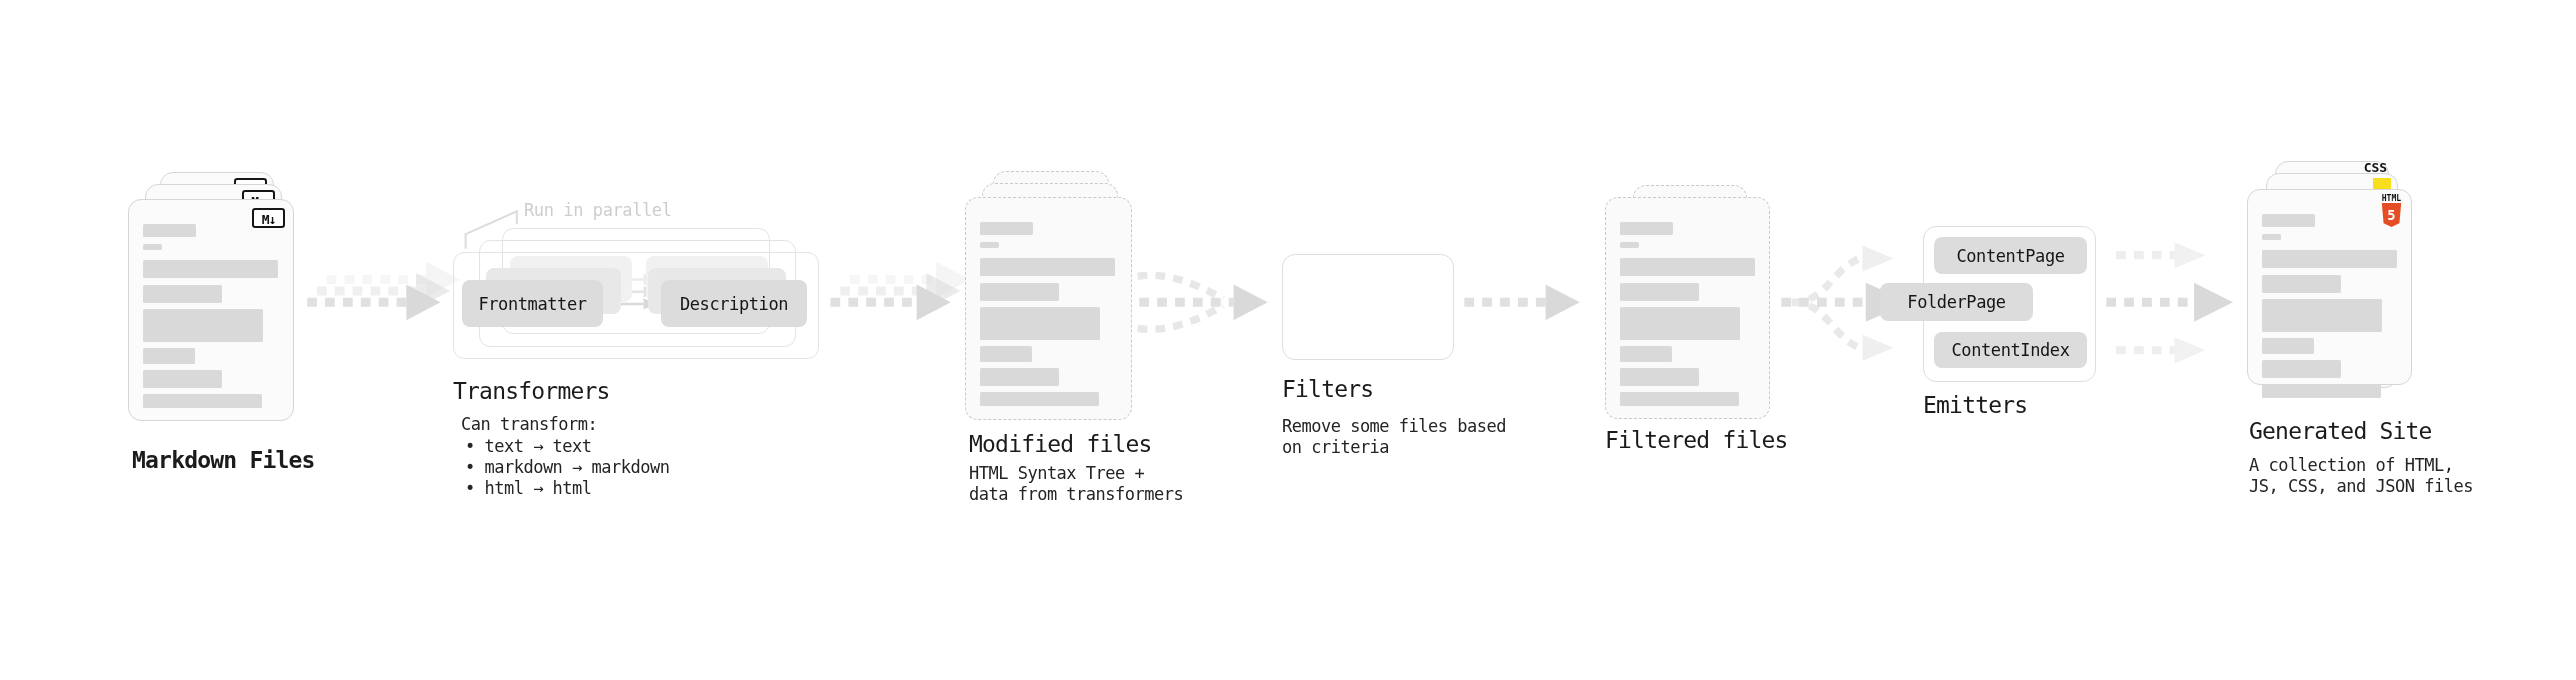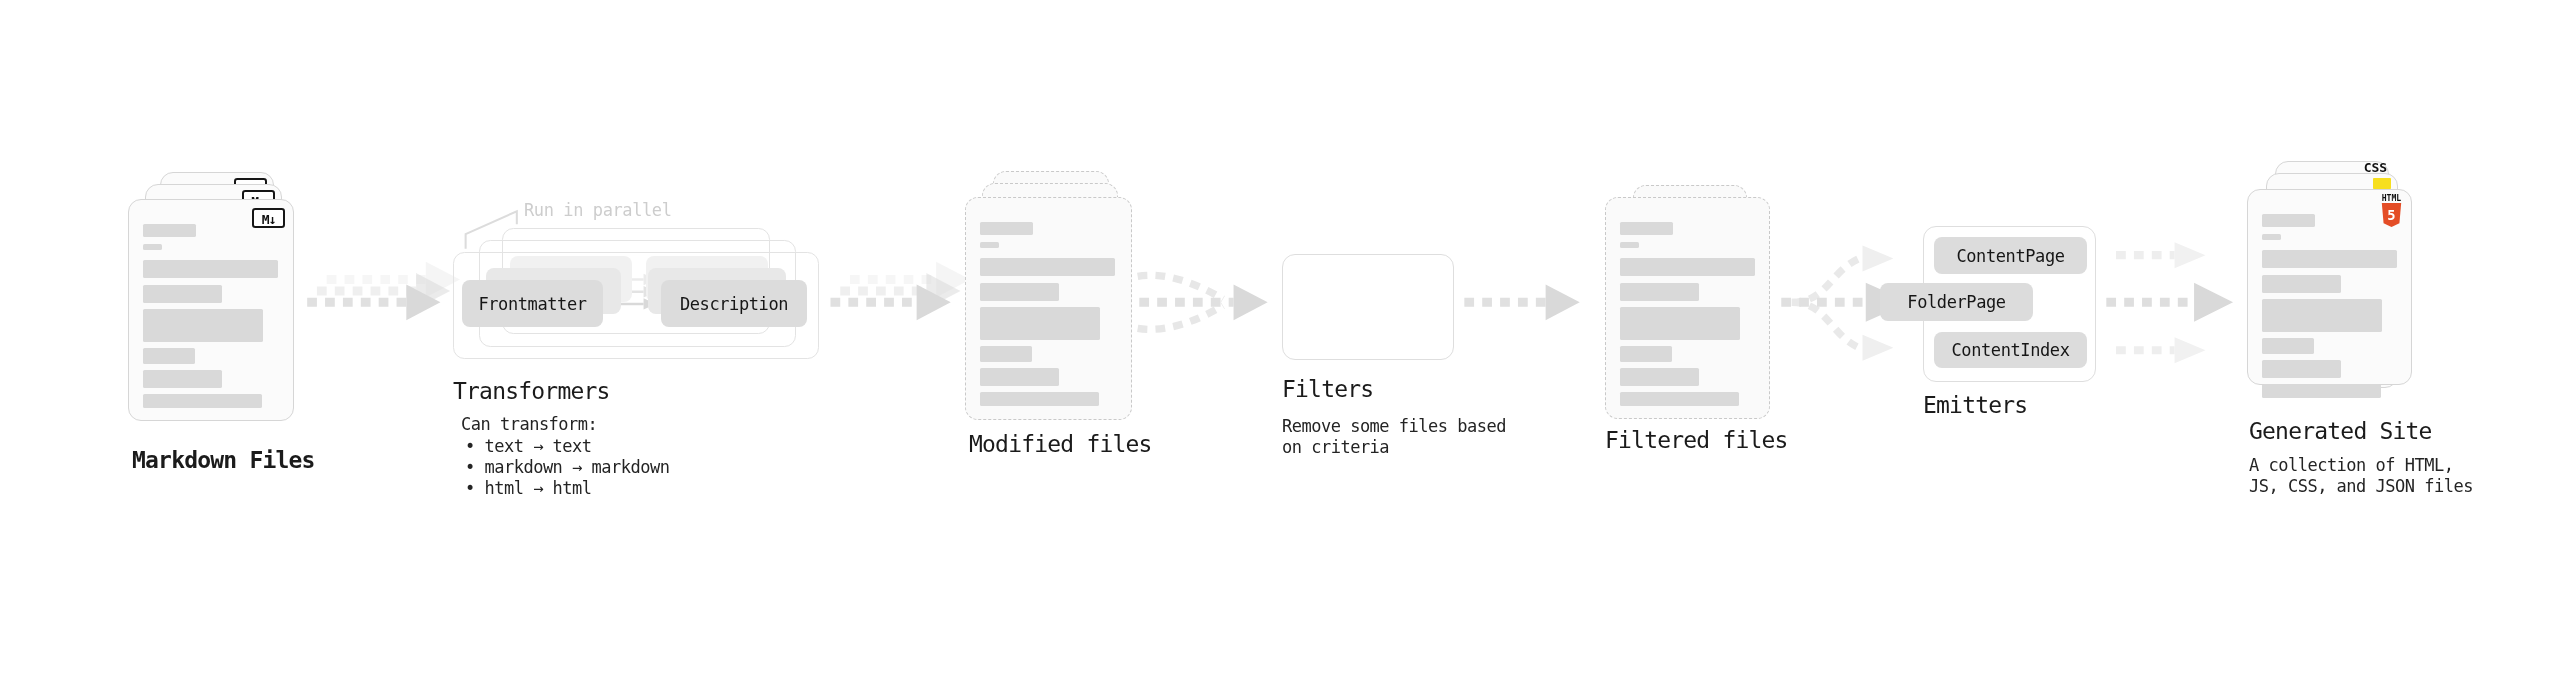--- a/index.html
+++ b/index.html
@@ -165,20 +165,22 @@
     <div class="bar b1"></div>
     <div class="bar b2"></div>
     <div class="bar b3"></div>
     <div class="bar b4"></div>
     <div class="bar b5"></div>
     <div class="bar b6"></div>
     <div class="bar b7"></div>
     <div class="bar b8"></div>
   </div>
   <div class="stage-label" style="left:969px;top:431px;">Modified files</div>
+  <div class="stage-desc" style="left:969px;top:463px;">HTML Syntax Tree +
+data from transformers</div>
 
   <div class="wbox" style="left:1282px;top:254px;width:172px;height:106px;"></div>
   <div class="stage-label" style="left:1282px;top:376px;">Filters</div>
   <div class="stage-desc" style="left:1282px;top:416px;">Remove some files based
 on criteria</div>
 
   <div class="doc dashed" style="left:1633px;top:185px;width:114px;height:211px;"></div>
   <div class="doc dashed" style="left:1605px;top:197px;width:165px;height:222px;">
     <div class="bar b1"></div>
     <div class="bar b2"></div>

